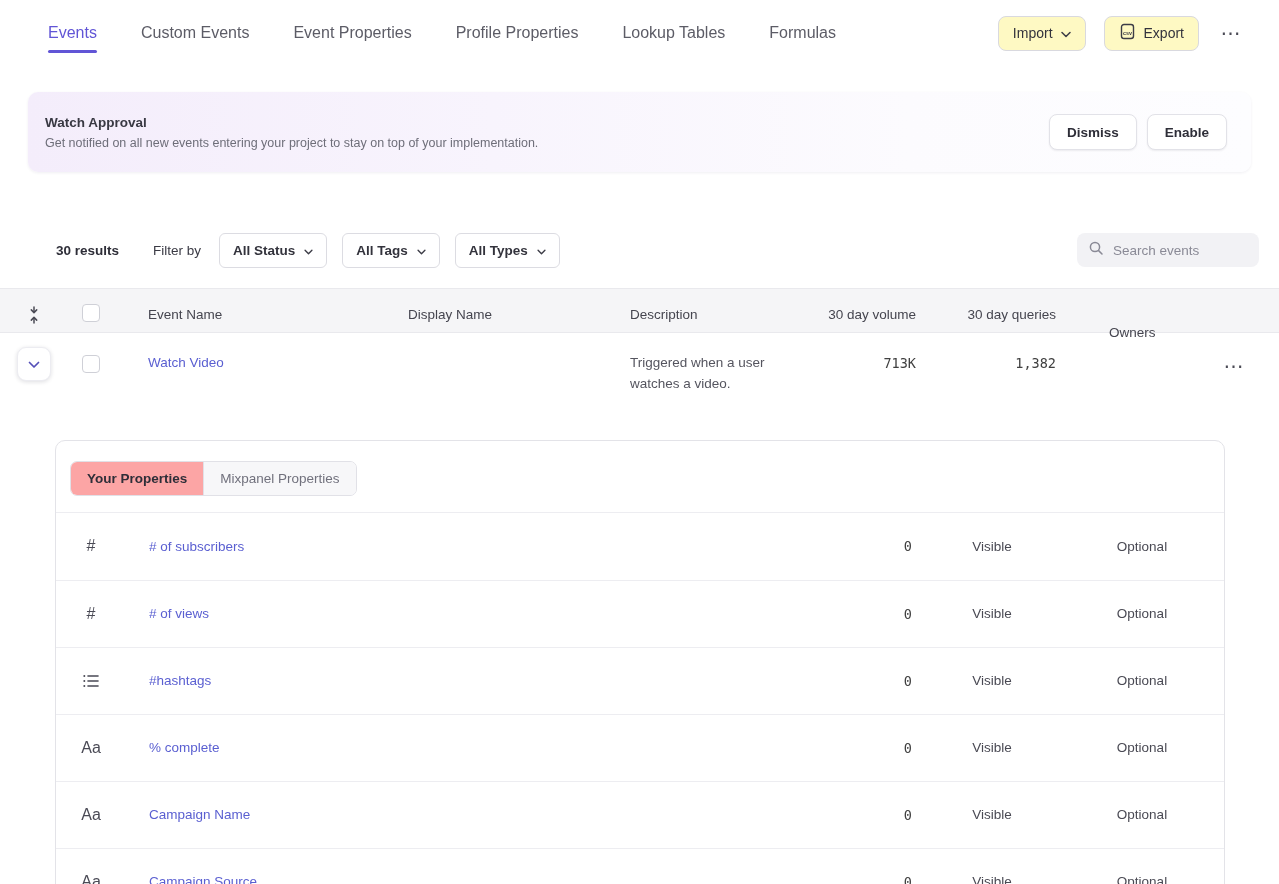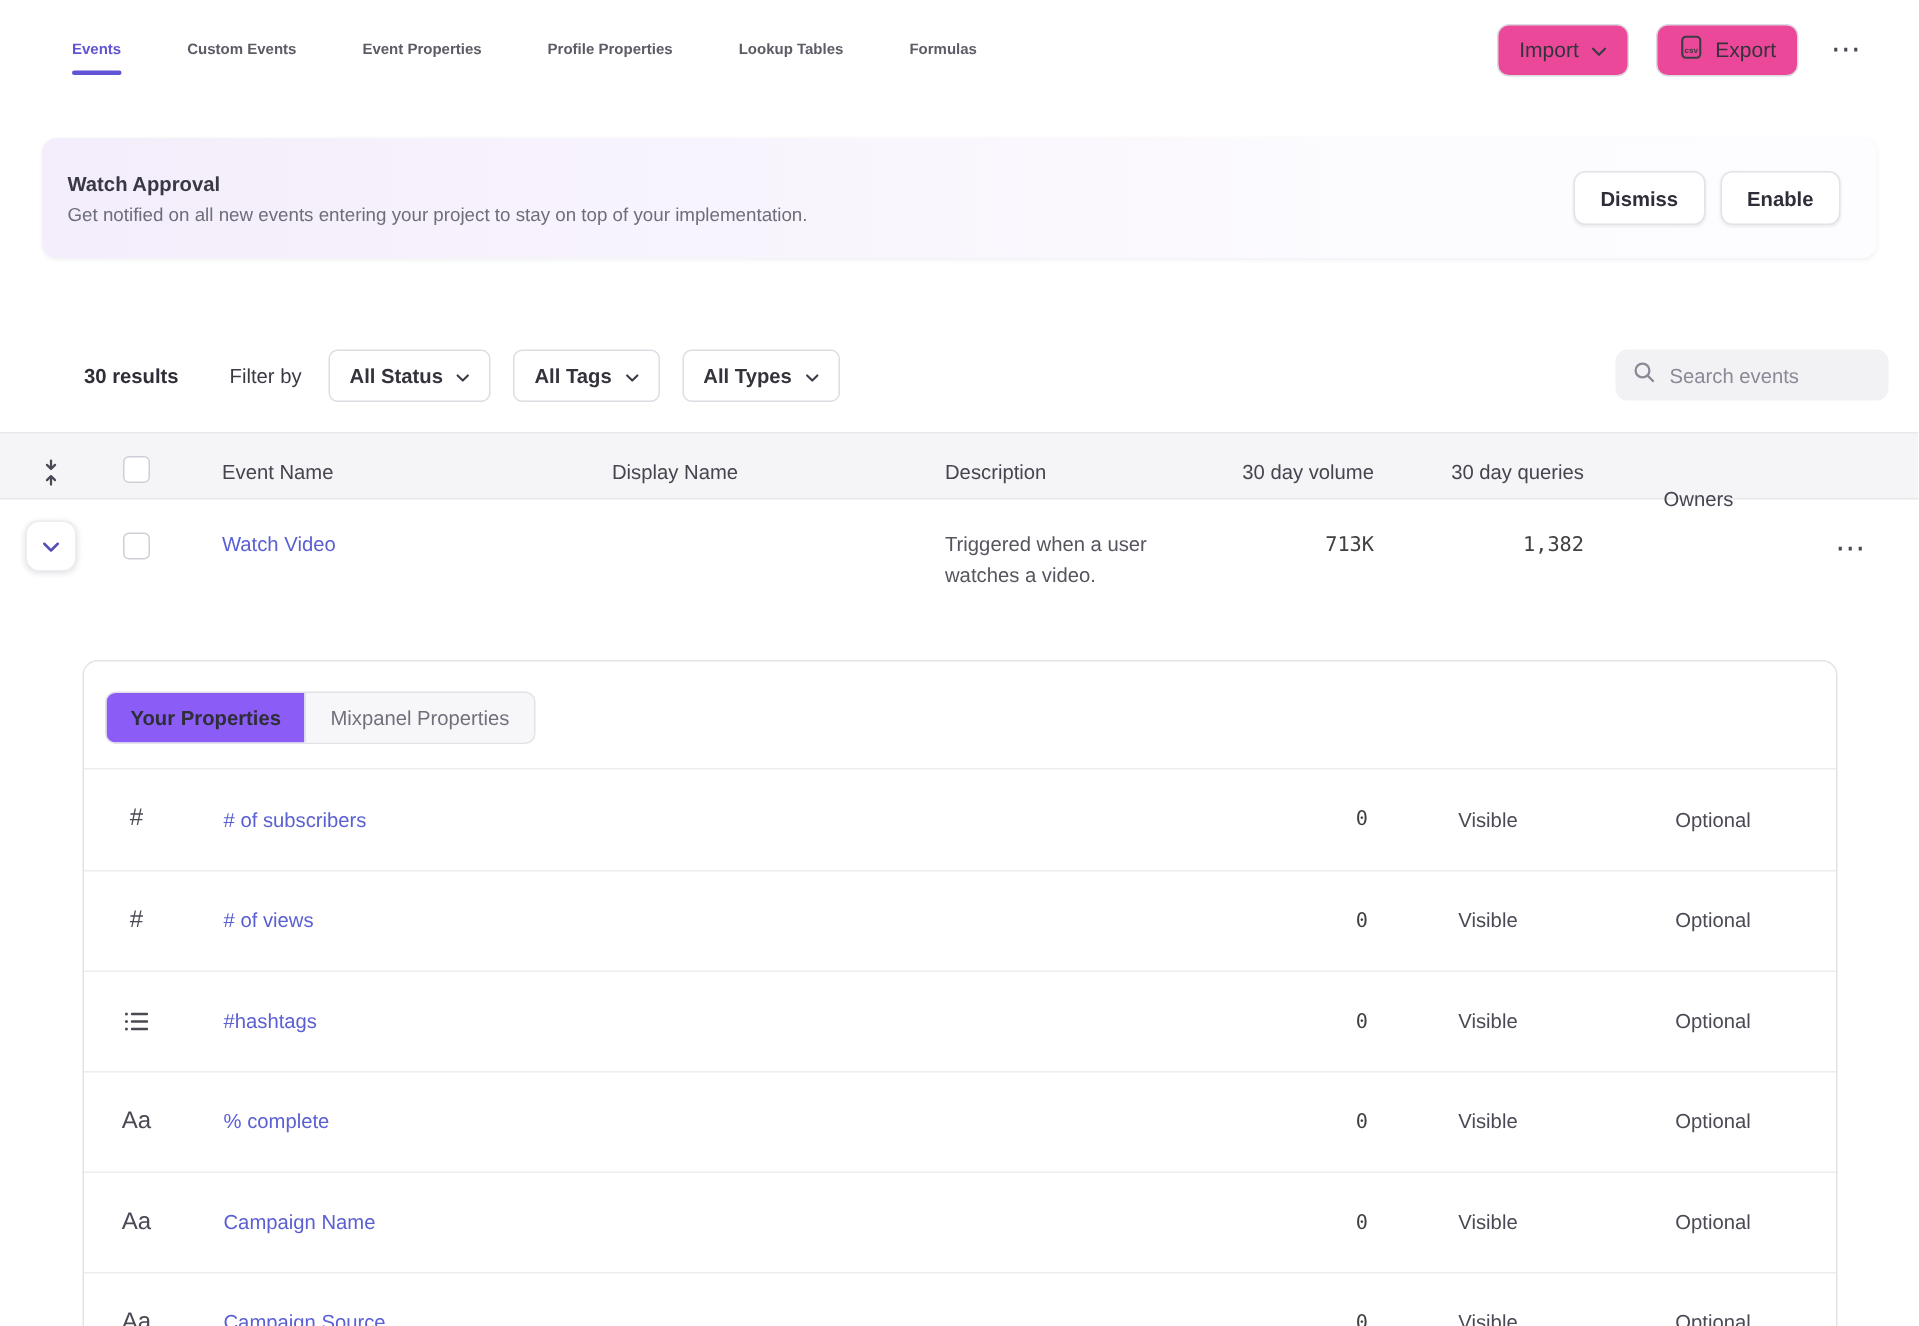--- a/index.html
+++ b/index.html
@@ -17,41 +17,41 @@
   
   .topnav {
     height:66px;
     display:flex;
     align-items:center;
     padding:0 34px 0 48px;
   }
   .nav-tabs { display:flex; gap:44px; align-items:center; }
   .nav-tab {
     position:relative;
-    font-size:10px;
-    font-weight:700;
+    font-size:16px;
+    font-weight:400;
     color:#5c5c66;
     padding:23px 0 23px;
     cursor:pointer;
     white-space:nowrap;
   }
   .nav-tab.active { color:#6155d6; }
   .nav-tab.active::after {
     content:"";
     position:absolute;
     left:0; right:0; bottom:12px;
     height:3px;
     border-radius:3px;
     background:#6155d6;
   }
   .nav-actions { margin-left:auto; display:flex; align-items:center; gap:18px; }
   .btn {
     display:inline-flex; align-items:center; gap:8px;
     height:35px; padding:4px 14px;
-    background:#ec4899;
+    background:#fef9c3;
     border:1px solid #d9d9df;
     border-radius:8px;
     font-size:14px; font-weight:500; color:#33333c;
   }
   .icon-btn { display:inline-flex; align-items:center; justify-content:center; width:28px; height:28px; }
   .more-glyph { font-size:20px; color:#4a4a55; line-height:1; letter-spacing:1px; }
 
   
   .banner {
     margin:26px 28px 0;
@@ -166,21 +166,21 @@
     border:1px solid #e1e1e7;
     border-radius:7px;
     overflow:hidden;
   }
   .seg {
     padding:9px 16px;
     font-size:13.5px;
     cursor:pointer;
     white-space:nowrap;
   }
-  .seg.active { background:#8b5cf6; color:#2e2e38; font-weight:600; }
+  .seg.active { background:#fca5a5; color:#2e2e38; font-weight:600; }
   .seg.inactive { background:#f7f7f9; color:#71717d; font-weight:500; border-left:1px solid #e1e1e7; }
   .prop-row {
     display:grid;
     grid-template-columns:70px 1fr 120px 160px 140px;
     align-items:center;
     height:67px;
     padding-right:12px;
     font-size:13.5px;
   }
   .prop-row + .prop-row { border-top:1px solid #ededf1; }

